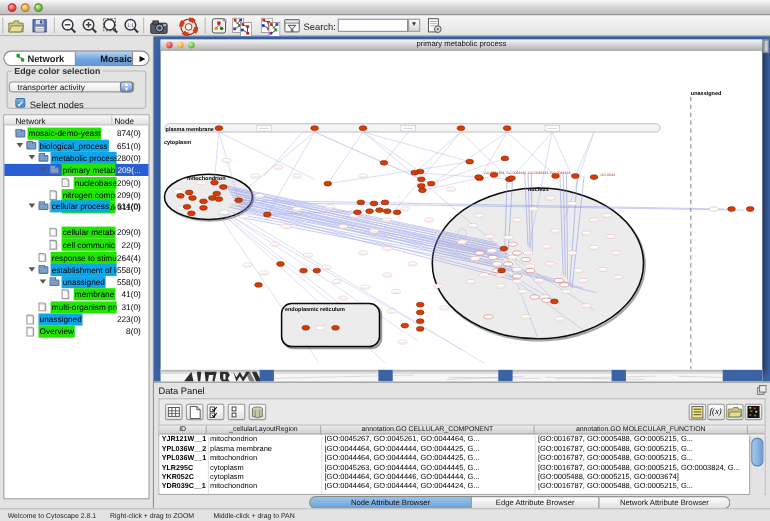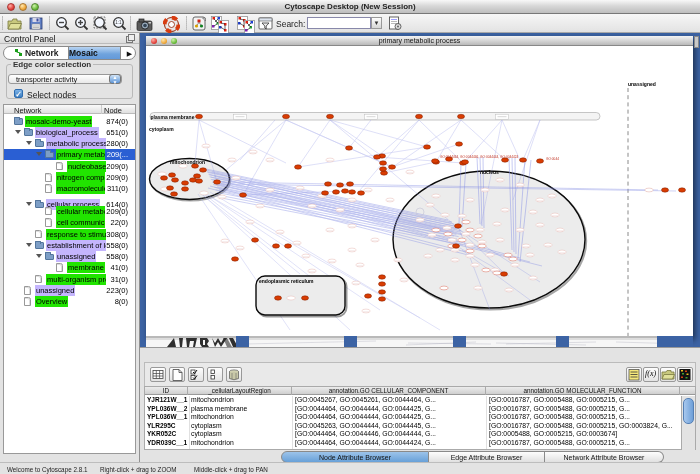--- a/index.html
+++ b/index.html
@@ -16,41 +16,41 @@
 .sep{position:absolute;top:2px;width:1px;height:14px;background:#c5c5c5;border-right:1px dotted #bbb;}
 #searchlbl{position:absolute;left:276px;top:5px;font-size:8.5px;color:#222;}
 #searchbox{position:absolute;left:307px;top:3px;width:64px;height:12px;background:#fff;border:1px solid #88a;}
 #searcharrow{position:absolute;left:371px;top:3px;width:11px;height:12px;background:linear-gradient(#fdfdfd,#d6d6d6);border:1px solid #999;font-size:6px;color:#333;text-align:center;line-height:11px;}
 
 #cpanel{position:absolute;left:0;top:33px;width:140px;height:429px;background:#e3e3e3;border-right:1px solid #919191;}
 #cphead{position:absolute;left:0;top:0;width:139px;height:11px;background:linear-gradient(#f0f0f0,#dcdcdc);border-bottom:1px solid #bbb;}
 #cphead span{position:absolute;left:4px;top:1px;font-size:8.5px;color:#111;}
 #cptabs{position:absolute;left:3px;top:13px;width:133px;height:14px;background:#fff;border:1px solid #8a8a8a;border-radius:8px;overflow:hidden;}
 #cptabs .t1{position:absolute;left:0;top:0;width:64px;height:14px;font-size:8.5px;font-weight:bold;color:#222;text-align:center;line-height:13px;}
-#cptabs .t2{position:absolute;left:64px;top:0;width:53px;height:14px;font-size:8.5px;font-weight:bold;color:#111;text-align:left;line-height:13px;
+#cptabs .t2{position:absolute;left:64px;top:0;width:53px;height:14px;font-size:8.5px;font-weight:bold;color:#111;text-align:right;line-height:13px;
  background:linear-gradient(#b8d4f2,#6fa3dd 50%,#5f96d8);border-left:1px solid #8a8a8a;border-right:1px solid #8a8a8a;}
 #cptabs .t3{position:absolute;left:118px;top:0;width:15px;height:14px;font-size:7px;color:#111;text-align:center;line-height:14px;}
 #groupbox{position:absolute;left:6px;top:31px;width:127px;height:35px;border:1px solid #b9b9b9;border-radius:3px;}
 #grouplbl{position:absolute;left:11px;top:27px;font-size:8px;font-weight:bold;color:#333;background:#e3e3e3;padding:0 2px;}
 #combo{position:absolute;left:8px;top:41px;width:114px;height:10px;background:linear-gradient(#fff,#e8e8e8);border:1px solid #999;border-radius:3px;}
 #combo span{position:absolute;left:7px;top:0px;font-size:7.5px;color:#111;}
 #combo .spin{position:absolute;right:0px;top:-1px;width:12px;height:10px;background:linear-gradient(#cfe3f7,#5e96d8);border:1px solid #777;border-radius:3px;font-size:5px;line-height:5px;color:#fff;text-align:center;}
 #checkbox{position:absolute;left:14px;top:56px;width:9px;height:9px;background:linear-gradient(#7db3e8,#3d7fc1);border:1px solid #2d6cb0;border-radius:2px;color:#fff;font-size:8px;line-height:9px;text-align:center;font-weight:bold;}
 #checklbl{position:absolute;left:27px;top:57px;font-size:8.5px;color:#111;}
 #treebox{position:absolute;left:3px;top:71px;width:133px;height:350px;background:#fff;border:1px solid #999;}
 #treehdr{position:absolute;left:0;top:0;width:131px;height:9px;background:linear-gradient(#fafafa,#e0e0e0);border-bottom:1px solid #bbb;}
 #treehdr .h1{position:absolute;left:10px;top:1px;font-size:7.5px;color:#111;}
 #treehdr .h2{position:absolute;left:100px;top:1px;font-size:7.5px;color:#111;}
 #treehdr .vline{position:absolute;left:97px;top:0;width:1px;height:9px;background:#ccc;}
 .trow{position:absolute;left:0;width:131px;height:11px;font-size:7.5px;white-space:nowrap;}
 .trow .arr{position:absolute;top:3px;width:0;height:0;border-left:3.5px solid transparent;border-right:3.5px solid transparent;border-top:4.5px solid #555;}
 .trow .lbl{position:absolute;top:0px;height:11px;line-height:11px;color:#000;padding:0 1px;overflow:hidden;}
 .trow .num{position:absolute;right:7px;top:0;height:11px;line-height:11px;color:#000;}
 .g{background:#21e400;}
-.r{background:#c4b5fd;}
+.r{background:#0ea5e9;}
 .folder{position:absolute;top:2.5px;width:9px;height:6.5px;background:#7d9ec6;border:1px solid #53759c;border-radius:1px;}
 .folder:before{content:"";position:absolute;left:-1px;top:-2.5px;width:4px;height:2px;background:#7d9ec6;border:1px solid #53759c;border-bottom:none;border-radius:1px 1px 0 0;}
 .file{position:absolute;top:1px;width:6.5px;height:8.5px;background:#fff;border:1px solid #999;border-radius:0 2.5px 0 0;box-shadow:inset -1px 1px 0 #ddd;}
 
 #desktop{position:absolute;left:140px;top:33px;width:560px;height:314px;background:#3c63a4;}
 #netwin{position:absolute;left:6px;top:3px;width:547px;height:301px;background:#fff;box-shadow:2px 3px 6px rgba(0,0,0,0.55);}
 #nwtitle{position:absolute;left:0;top:0;width:547px;height:10px;background:linear-gradient(#f4f4f4,#b9b9b9);border-bottom:1px solid #888;}
 #nwtitle .t{position:absolute;left:0;right:0;top:0px;text-align:center;font-size:7px;color:#111;line-height:10px;}
 #nwtitle .tl{position:absolute;top:2px;width:6px;height:6px;border-radius:50%;}
 #strip{position:absolute;left:6px;top:303px;width:547px;height:11px;background:#f4f4f4;overflow:hidden;}
@@ -73,21 +73,20 @@
 #status{position:absolute;left:0;top:462px;width:700px;height:12px;background:#e3e3e3;border-top:1px solid #bdbdbd;font-size:6.3px;color:#222;}
 #status span{position:absolute;top:3px;}
 .icon{position:absolute;top:1px;}
 </style></head>
 <body>
 <div id="app">
   <div id="titlebar">
     <div class="tl" style="left:7px;background:radial-gradient(circle at 35% 30%,#ffb0a8,#e3433c 60%,#b02a20);border:0.5px solid #a33;"></div>
     <div class="tl" style="left:19px;background:radial-gradient(circle at 35% 30%,#ffe9b0,#f0a93c 60%,#c07d20);border:0.5px solid #a73;"></div>
     <div class="tl" style="left:31px;background:radial-gradient(circle at 35% 30%,#d2f5b0,#6cbd3c 60%,#3f8c20);border:0.5px solid #583;"></div>
-    <div class="title">Cytoscape Desktop (New Session)</div>
   </div>
   <div id="toolbar">
     <div class="sep" style="left:2px"></div>
     <div class="sep" style="left:49px"></div>
     <div class="sep" style="left:130px"></div>
     <div class="sep" style="left:186px"></div>
     <span id="ticons"><svg class="icon" style="left:7px;top:2px;position:absolute" width="15" height="17">
           <path d="M1 5 l4 0 1 -2 4 0 0 2 4 0 0 8 -13 0 z" fill="#c8c87e" stroke="#7a7a40" stroke-width="0.8"></path>
           <path d="M1 13 l2.5-5.5 11 0 L12 13 z" fill="#e0e09a" stroke="#7a7a40" stroke-width="0.8"></path>
         </svg><svg class="icon" style="left:29px;top:2px;position:absolute" width="14" height="17">
@@ -173,27 +172,20 @@
           <line x1="3" y1="7.5" x2="9" y2="7.5" stroke="#aaa" stroke-width="0.8"></line>
           <circle cx="10" cy="10.5" r="3" fill="#ddd" stroke="#444" stroke-width="0.8"></circle>
           <circle cx="10" cy="10.5" r="1" fill="#666"></circle>
         </svg></span>
     <span id="searchlbl">Search:</span>
     <div id="searchbox"></div>
     <div id="searcharrow">▼</div>
   </div>
 
   <div id="cpanel">
-    <div id="cphead">
-        <span>Control Panel</span>
-      <svg class="icon" style="left:126px;top:1px" width="9" height="9">
-          <rect x="0.5" y="2.5" width="6" height="6" fill="none" stroke="#777"></rect>
-          <rect x="2.5" y="0.5" width="6" height="6" fill="#eee" stroke="#777"></rect>
-        </svg>
-    </div>
     <div id="cptabs">
       <div class="t1"><svg width="9" height="9" style="vertical-align:-1px">
             <rect x="1" y="1" width="3" height="3" fill="#1a9e1a"></rect>
             <rect x="5" y="5" width="3" height="3" fill="#1a9e1a"></rect>
             <line x1="2.5" y1="4" x2="6.5" y2="5" stroke="#1a9e1a"></line>
           </svg> Network</div>
       <div class="t2">Mosaic</div>
       <div class="t3">▶</div>
     </div>
     <div id="groupbox"></div>
@@ -243,40 +235,40 @@
 <div class="trow" style="top:67.0px">
             <div class="file" style="left:41px"></div>
             <div class="lbl g" style="left:52px;max-width:49px">nitrogen compo</div>
             <div class="num" style="color:#000">209(0)</div>
           </div>
 <div class="trow" style="top:78.3px">
             <div class="file" style="left:41px"></div>
             <div class="lbl g" style="left:52px;max-width:49px">macromolecule</div>
             <div class="num" style="color:#000">311(0)</div>
           </div>
-<div class="trow" style="top:94px">
+<div class="trow" style="top:77px">
             <div class="arr" style="left:22px"></div>
             <div class="folder" style="left:31px"></div>
             <div class="lbl r" style="left:42px;max-width:60px">cellular process</div>
             <div class="num" style="color:#000">614(0)</div>
           </div>
 <div class="trow" style="top:100.9px">
             <div class="file" style="left:41px"></div>
             <div class="lbl g" style="left:52px;max-width:49px">cellular metabo</div>
             <div class="num" style="color:#000">209(0)</div>
           </div>
 <div class="trow" style="top:112.2px">
             <div class="file" style="left:41px"></div>
             <div class="lbl g" style="left:52px;max-width:49px">cell communicat</div>
             <div class="num" style="color:#000">22(0)</div>
           </div>
 <div class="trow" style="top:123.5px">
             <div class="file" style="left:31px"></div>
             <div class="lbl g" style="left:42px;max-width:60px">response to stimul</div>
-            <div class="num" style="color:#000">308(0)</div>
+            <div class="num" style="color:#000">264(4)</div>
           </div>
 <div class="trow" style="top:134.8px">
             <div class="arr" style="left:22px"></div>
             <div class="folder" style="left:31px"></div>
             <div class="lbl r" style="left:42px;max-width:60px">establishment of lo</div>
             <div class="num" style="color:#000">558(0)</div>
           </div>
 <div class="trow" style="top:146.1px">
             <div class="arr" style="left:32px"></div>
             <div class="folder" style="left:41px"></div>
@@ -697,20 +689,27 @@
           <rect x="90" y="0" width="13" height="11" fill="#3c63a4"></rect>
           <rect x="198" y="0" width="13" height="11" fill="#3c63a4"></rect>
           <rect x="307" y="0" width="13" height="11" fill="#3c63a4"></rect>
           <rect x="410" y="0" width="13" height="11" fill="#3c63a4"></rect>
           <rect x="511" y="0" width="36" height="11" fill="#3c63a4"></rect>
         </svg>
       </div>
   </div>
 
   <div id="dpanel">
+    <div id="dphead">
+        <span>Data Panel</span>
+      <svg class="icon" style="left:548px;top:2px" width="9" height="9">
+          <rect x="0.5" y="2.5" width="6" height="6" fill="none" stroke="#777"></rect>
+          <rect x="2.5" y="0.5" width="6" height="6" fill="#eee" stroke="#777"></rect>
+        </svg>
+    </div>
     <div id="dptool">
         <div class="dbtn" style="left:5px">
           <svg width="14" height="13" style="position:absolute;left:0px;top:0px">
             <rect x="2" y="2.5" width="10" height="8" fill="#fff" stroke="#444" stroke-width="0.8"></rect>
             <line x1="2" y1="5.5" x2="12" y2="5.5" stroke="#444" stroke-width="0.7"></line>
             <line x1="2" y1="8" x2="12" y2="8" stroke="#444" stroke-width="0.7"></line>
             <line x1="5.3" y1="2.5" x2="5.3" y2="10.5" stroke="#444" stroke-width="0.7"></line>
             <line x1="8.6" y1="2.5" x2="8.6" y2="10.5" stroke="#444" stroke-width="0.7"></line>
           </svg>
         </div>

